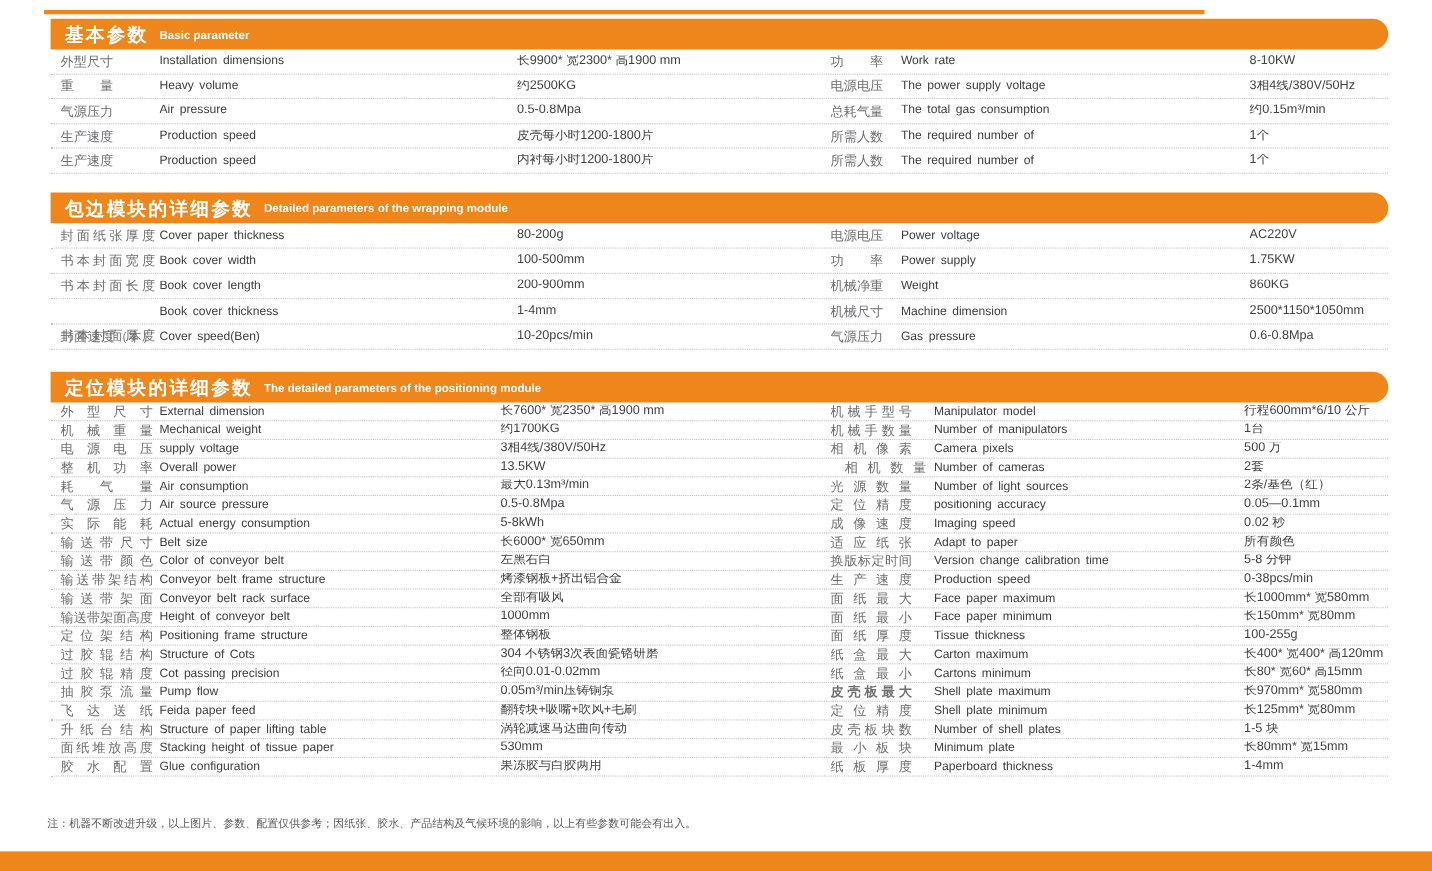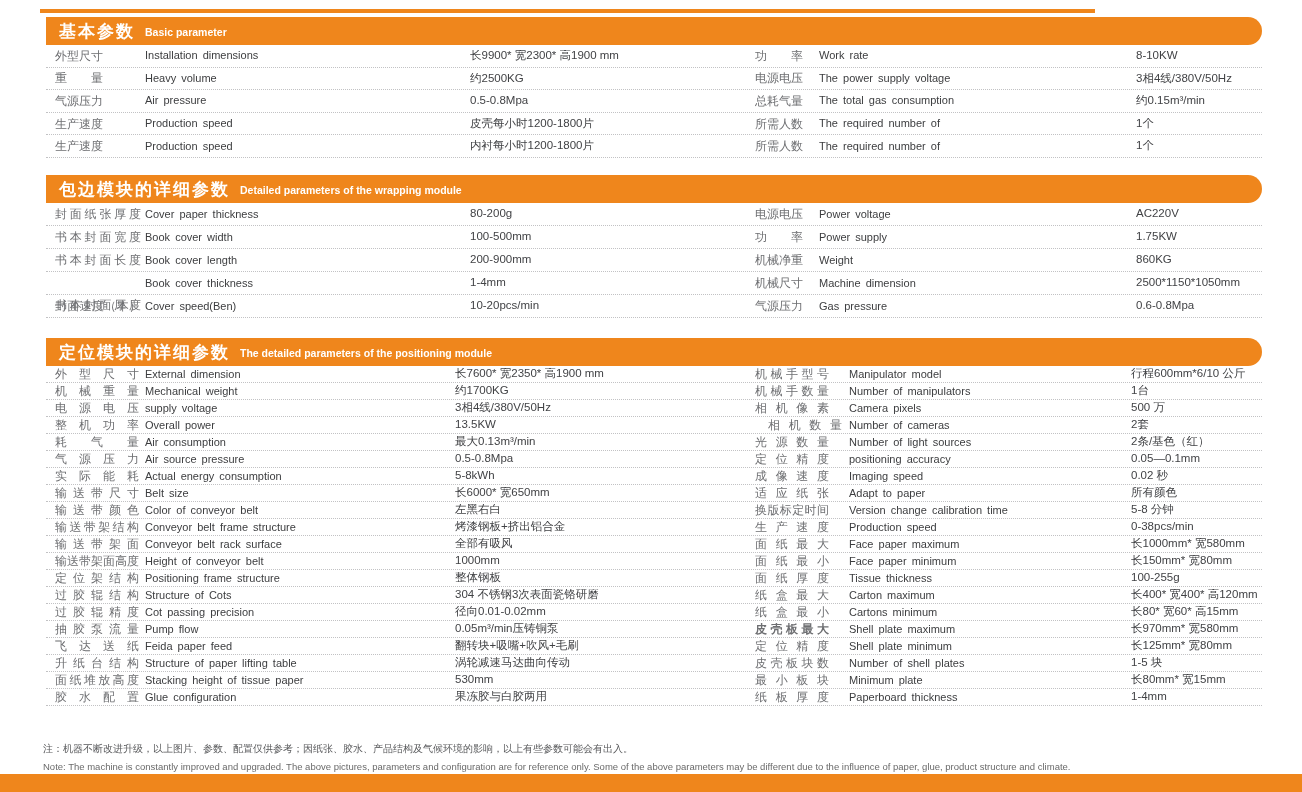--- a/index.html
+++ b/index.html
@@ -312,16 +312,15 @@
           <div class="cell cn"><span class="cn-just" style="width: 74px;">纸板厚度</span></div>
           <div class="cell en">Paperboard thickness</div>
           <div class="cell val">1-4mm</div>
         </div>
       </div>
     </section>
   </div>
 
 <div class="notes">
   <div class="note-cn">注：机器不断改进升级，以上图片、参数、配置仅供参考；因纸张、胶水、产品结构及气候环境的影响，以上有些参数可能会有出入。</div>
-  <div class="note-en">Note: The machine is constantly improved and upgraded. The above pictures, parameters and configuration are for reference only. Some of the above parameters may be different due to the influence of paper, glue, product structure and climate.</div>
 </div>
 
 <div class="bottom-bar"></div>
 
 </body></html>

